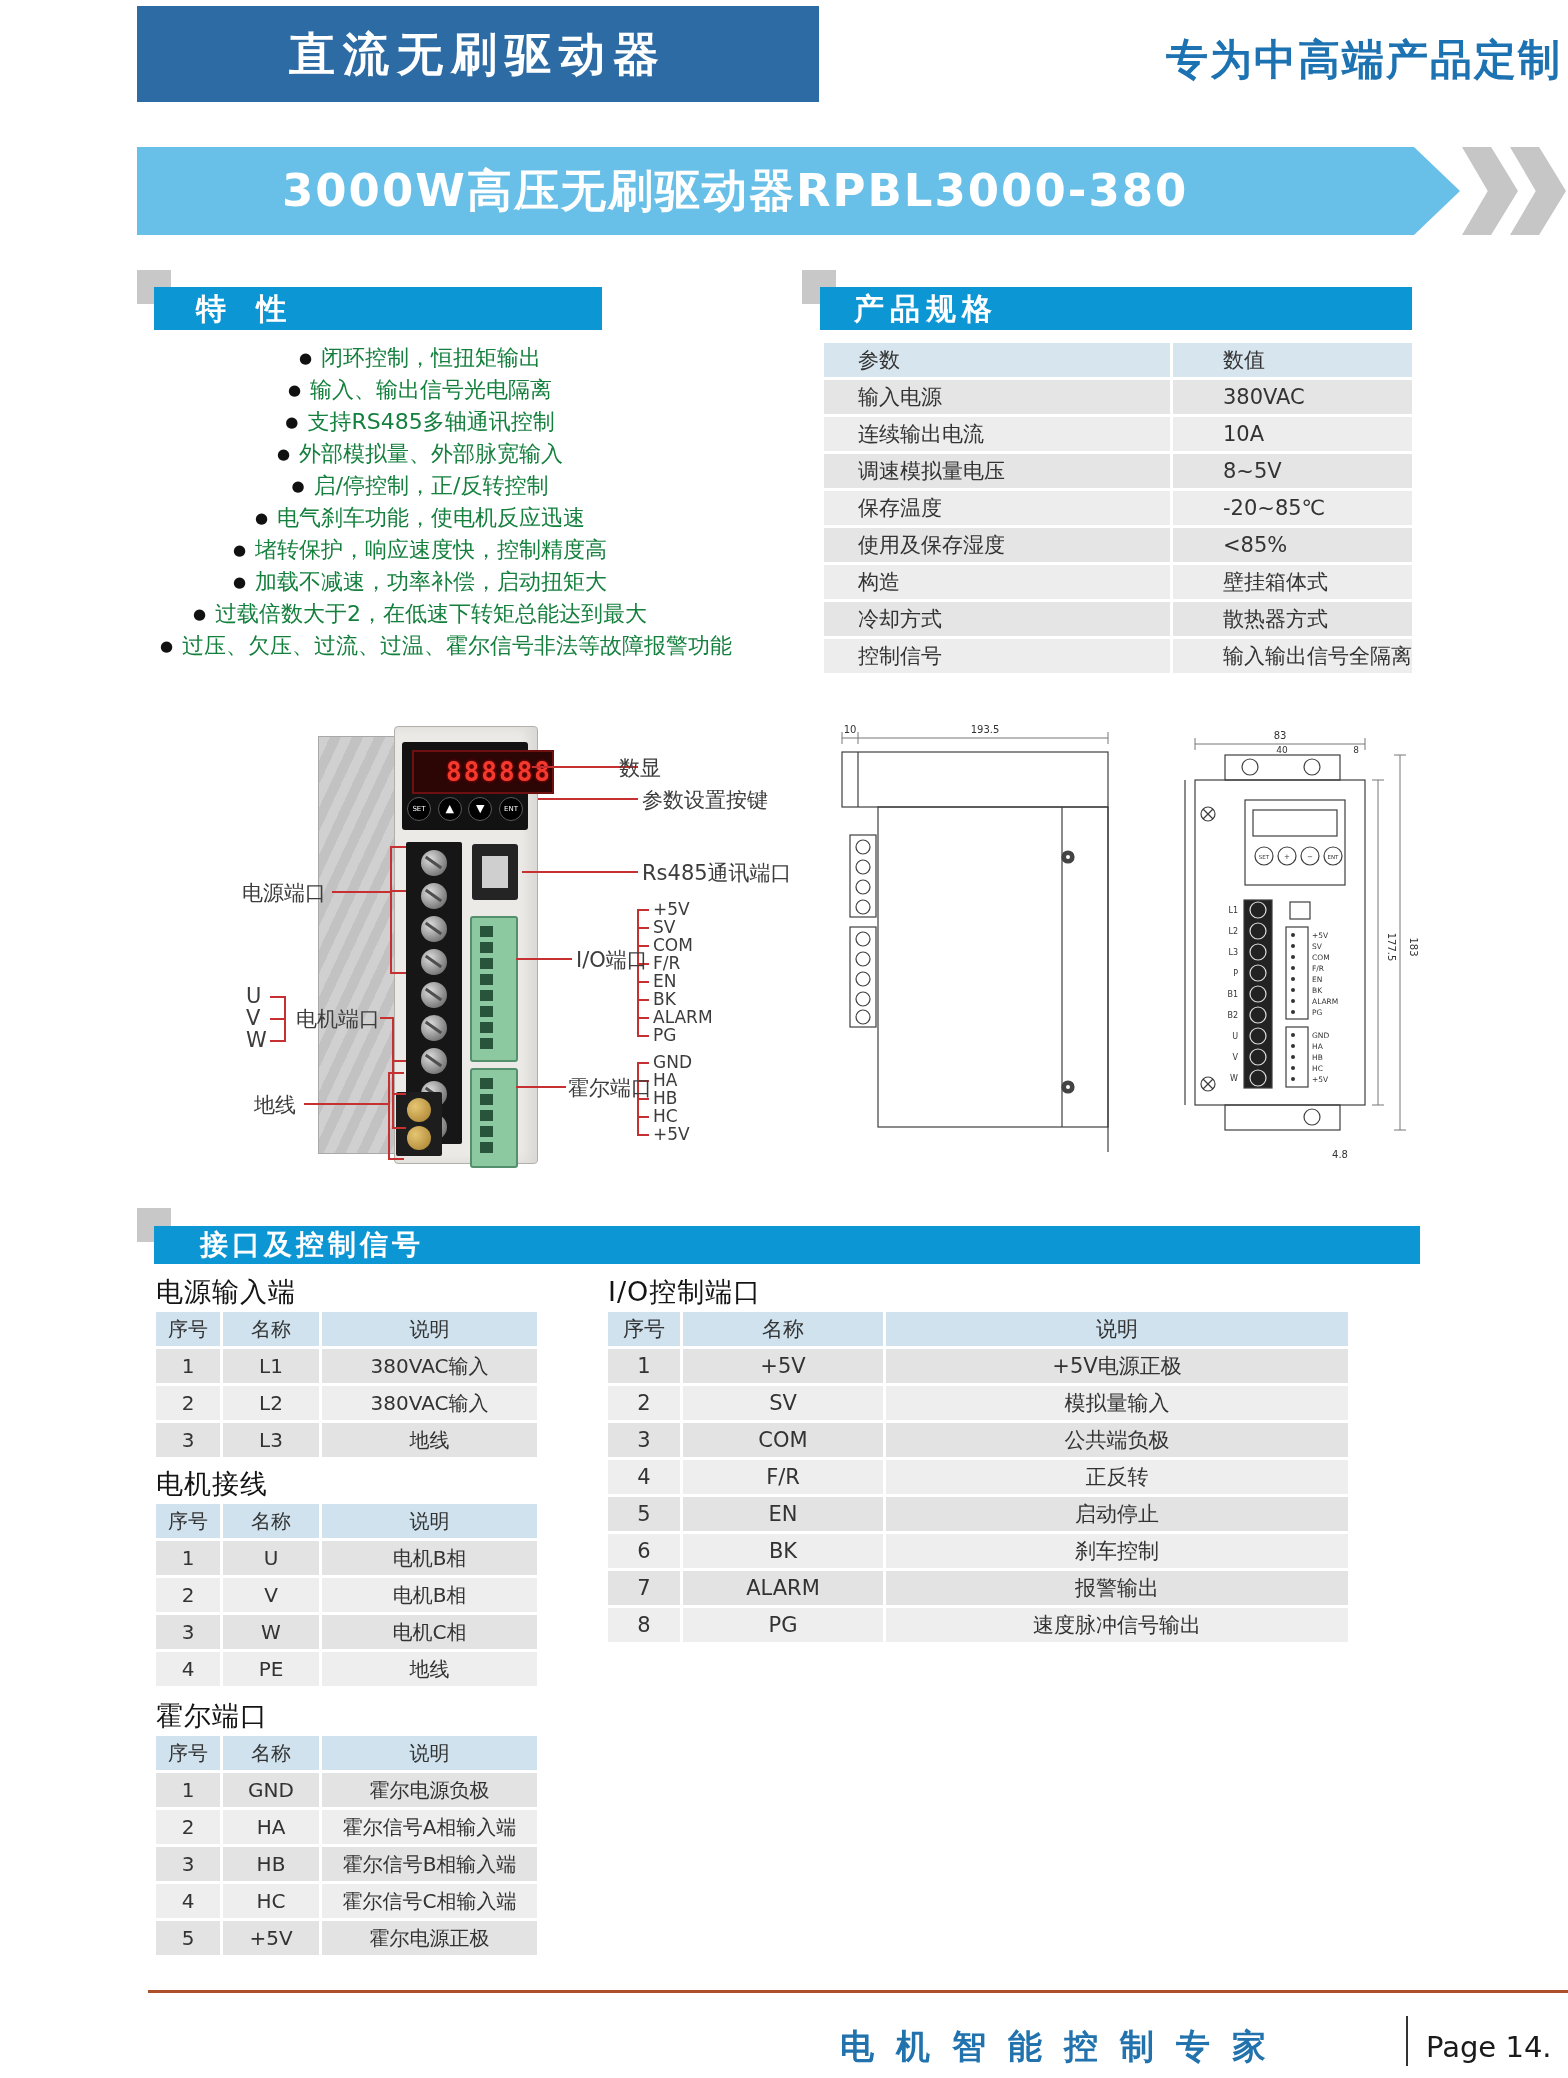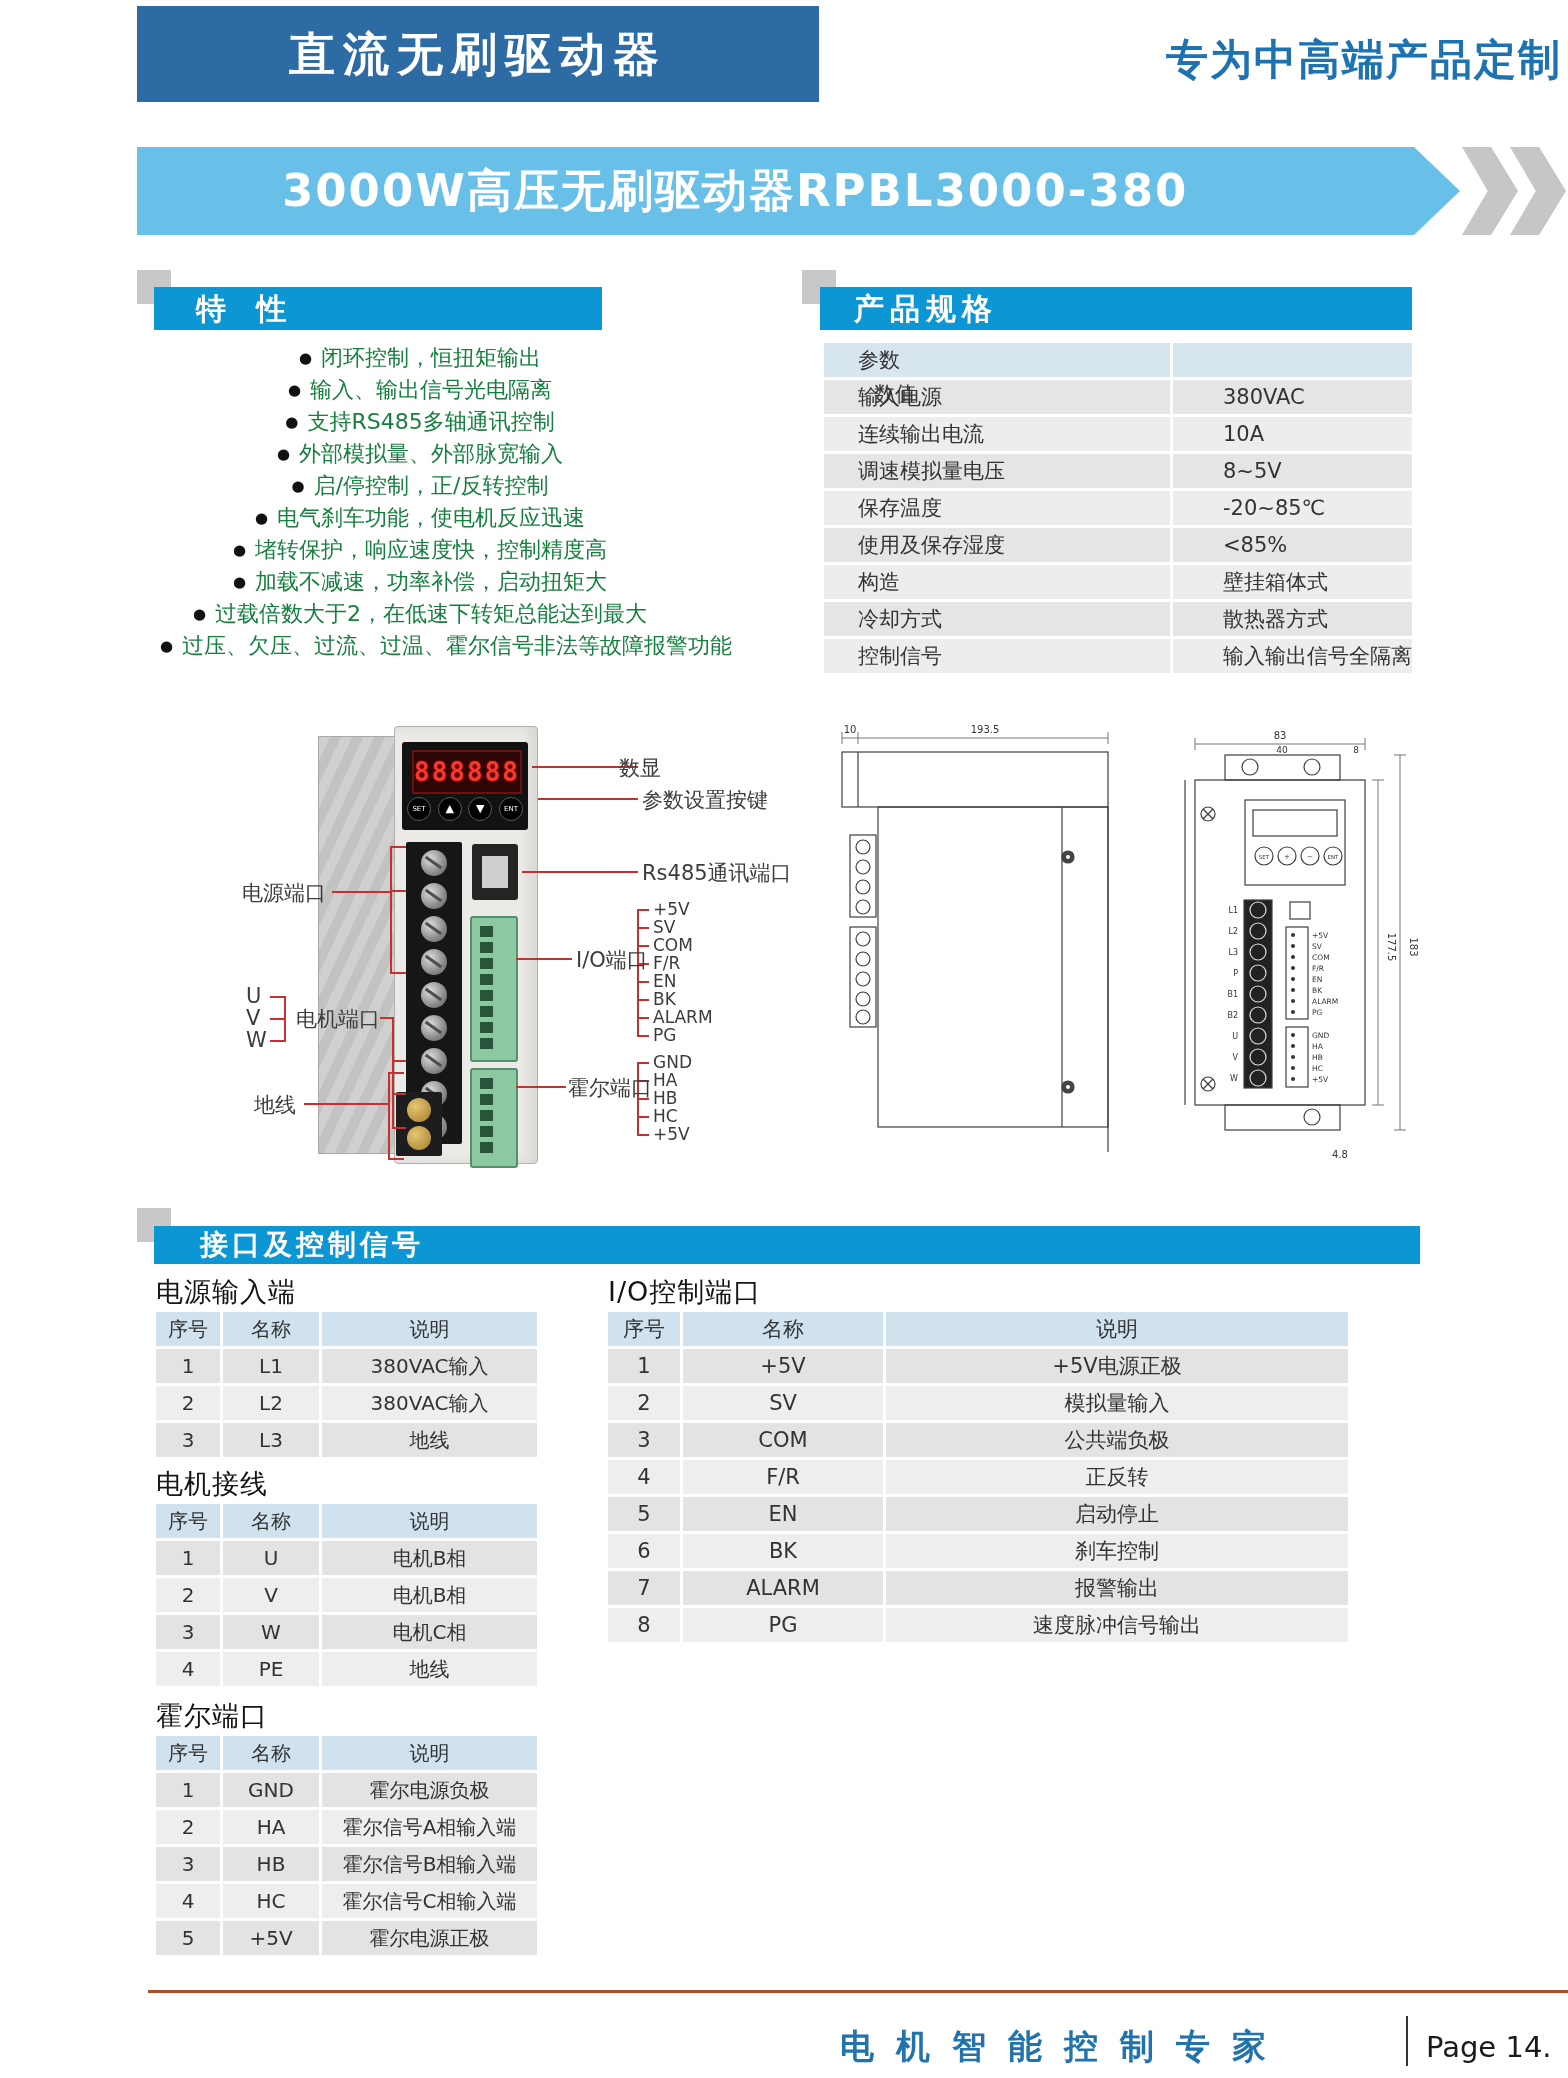--- a/index.html
+++ b/index.html
@@ -36,34 +36,34 @@
   .features{left:160px;top:342px;width:520px;list-style:none;margin:0;padding:0;}
   .features li{font-size:22px;line-height:32px;color:#15803d;white-space:nowrap;text-align:center;}
   .features li::before{content:"●";font-size:15px;margin-right:9px;vertical-align:2px;color:#111;}
 
   
   .spec-table{left:824px;top:343px;width:588px;}
   .srow{display:flex;height:34px;line-height:34px;border-bottom:3px solid #fff;
         font-size:21px;color:#333;}
   .srow .sc1{width:312px;padding-left:34px;border-right:3px solid #fff;}
   .srow .sc2{flex:1;padding-left:50px;}
-  .srow.shead{background:#d7e5ee;flex-direction:column;}
+  .srow.shead{background:#d7e5ee;}
   .srow:not(.shead):nth-child(even){background:#e5e5e5;}
   .srow:not(.shead):nth-child(odd){background:#ededed;}
 
   
   .photo{left:240px;top:720px;width:470px;height:455px;}
   .photo *{position:absolute;}
   .heatsink{left:78px;top:16px;width:78px;height:416px;border:1px solid #a9a9a9;
             background:repeating-linear-gradient(115deg,#d0d0d0 0 10px,#c2c2c2 10px 20px);}
   .dbody{left:154px;top:6px;width:142px;height:436px;background:#eceae7;
          border:1px solid #b3b0ab;border-radius:4px;box-shadow:inset -8px 0 12px rgba(0,0,0,.08);}
   .panel{left:162px;top:22px;width:126px;height:88px;background:#121212;border-radius:3px;}
   .seg{left:172px;top:30px;width:106px;height:40px;background:#2c0505;border:2px solid #6e1010;
-       display:flex;align-items:center;justify-content:center;}
+       display:flex;align-items:center;justify-content:center;padding-left:32px;}
   .seg span{position:static;color:#f23b2e;font-family:"DejaVu Sans Mono",monospace;
             font-size:26px;font-weight:bold;letter-spacing:2px;text-shadow:0 0 3px #c00;}
   .btns{left:167px;top:77px;width:116px;height:24px;display:flex;justify-content:space-between;}
   .btn{position:static;width:22px;height:22px;border-radius:50%;background:#000;
        border:1px solid #5a5a5a;color:#fff;font-size:7px;line-height:22px;text-align:center;}
   .btn.arrow{font-size:11px;}
   .strip{left:166px;top:122px;width:56px;height:302px;background:#161616;border-radius:2px;}
   .screw{left:181px;width:26px;height:26px;border-radius:50%;
          background:radial-gradient(circle at 35% 35%,#dedede,#8a8a8a 60%,#565656);}
   .screw::after{content:"";position:absolute;left:3px;top:11px;width:19px;height:3px;

